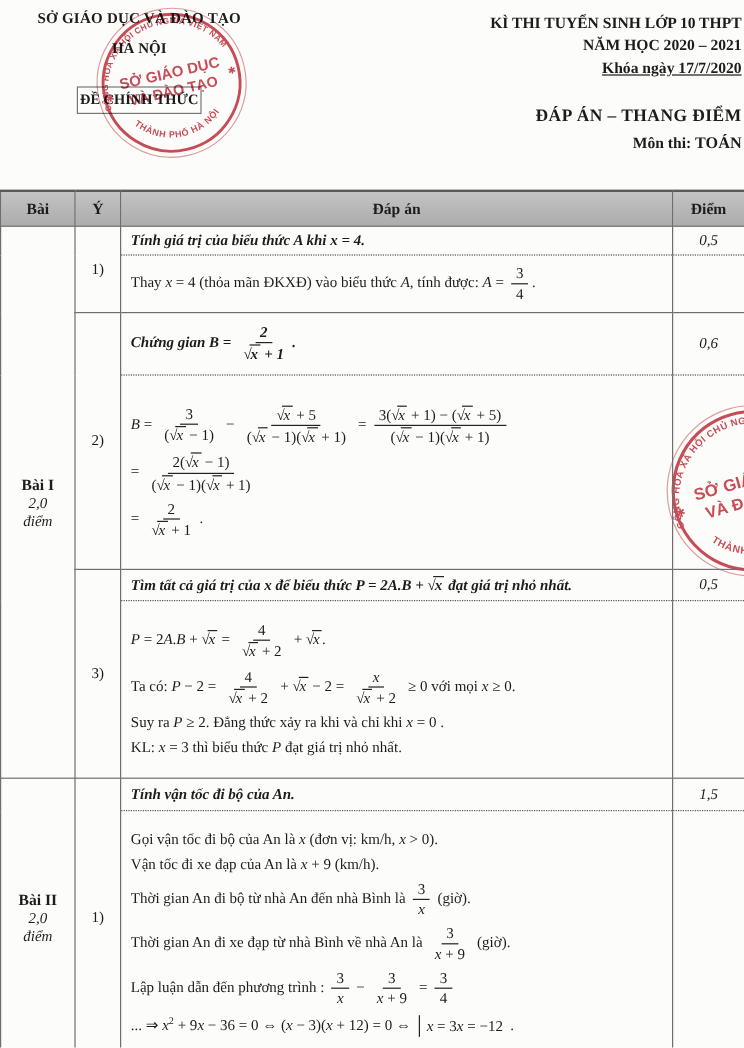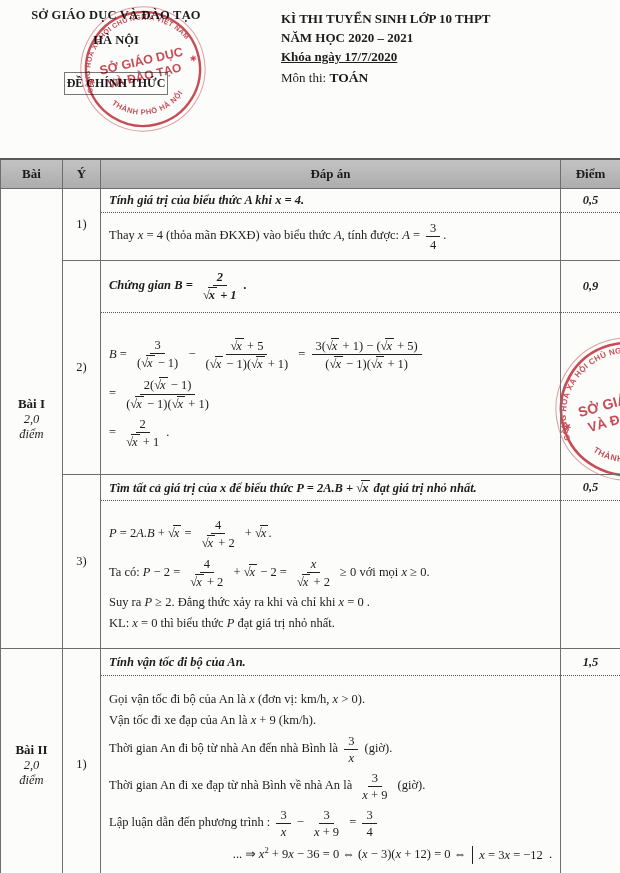--- a/index.html
+++ b/index.html
@@ -7,25 +7,25 @@
     width:620px;height:873px;position:relative;overflow:hidden;
     background:#fcfcfa;color:#1c1c1c;
     font-family:"Liberation Serif", serif;font-size:12.5px;
   }
   
   .hdr-left{position:absolute;left:6px;top:8px;width:220px;text-align:center;}
   .hdr-left .dept{font-weight:bold;font-size:12.5px;letter-spacing:.2px;}
   .hdr-left .city{font-weight:bold;font-size:12.5px;margin-top:10px;}
   .badge{display:inline-block;margin-top:24px;border:1px solid #777;
          padding:3px 2px;font-weight:bold;font-size:12px;background:rgba(255,255,255,.25);}
-  .hdr-right{position:absolute;left:281px;top:8px;width:318px;text-align:left;}
+  .hdr-right{position:absolute;left:300px;top:8px;width:318px;text-align:right;}
   .hdr-right .l1,.hdr-right .l2,.hdr-right .l3{font-weight:bold;font-size:13px;margin-top:3px;}
   .hdr-right .l3{text-decoration:underline;}
   .hdr-right .doc-title{font-weight:bold;font-size:14.5px;margin-top:24px;letter-spacing:.4px;}
-  .hdr-right .subject{font-size:13px;margin-top:5px;}
+  .hdr-right .subject{font-size:13px;margin-top:5px;font-weight:bold;}
   .hdr-right .subject b{font-size:13.5px;}
   
   .stamp{position:absolute;color:#c23440;mix-blend-mode:multiply;opacity:.88;}
   .stamp svg{display:block;}
   .stamp-1{left:76px;top:2px;transform:rotate(-13deg);}
   .stamp-2{left:551px;top:333px;transform:rotate(-16deg);}
   
   table.answers{position:absolute;left:0;top:158px;width:620px;
     border-collapse:collapse;table-layout:fixed;}
   .answers th,.answers td{border:1px solid #6e6e6e;}
@@ -34,25 +34,25 @@
     font-weight:bold;font-size:13px;height:24px;padding:2px;
     border-top:2px solid #5a5a5a;
   }
   .answers td{padding:2px 6px;vertical-align:middle;font-size:12.5px;}
   td.bai-cell{text-align:center;padding:14px;}
   .bai-label{font-weight:bold;font-size:13px;}
   .bai-sub{font-style:italic;font-size:12.5px;}
   td.y-cell{text-align:center;}
   td.ans-cell{padding:2px 8px;}
   td.ans-title{font-weight:bold;font-style:italic;}
-  td.score-cell{text-align:center;font-weight:bold;font-style:italic;}
+  td.score-cell{text-align:center;font-weight:normal;font-style:italic;}
   tr.title-row td.dotted{border-bottom:1px dotted #555;}
   tr.content-row td{border-top:none;}
   .line{margin:6px 0;}
-  .line.center{text-align:right;}
+  .line.center{text-align:left;}
   
   .mv{font-style:italic;}
   .mt{font-style:inherit;}
   .frac{display:inline-flex;flex-direction:column;align-items:center;
         vertical-align:middle;margin:0 3px;line-height:1.12;text-align:center;}
   .frac .num{border-bottom:1px solid #222;padding:0 4px 1px;}
   .frac .den{padding:1px 4px 0;}
   .sqrt{white-space:nowrap;font-style:normal;}
   .sqrt .rsign{display:inline-block;}
   .sqrt .rad{display:inline-block;border-top:1.2px solid #222;
@@ -68,20 +68,21 @@
 <div class="hdr-left">
   <div class="dept">SỞ GIÁO DỤC VÀ ĐÀO TẠO</div>
   <div class="city">HÀ NỘI</div>
   <div><span class="badge">ĐỀ CHÍNH THỨC</span></div>
 </div>
 
 <div class="hdr-right">
   <div class="l1">KÌ THI TUYỂN SINH LỚP 10 THPT</div>
   <div class="l2">NĂM HỌC 2020 – 2021</div>
   <div class="l3">Khóa ngày 17/7/2020</div>
+  <div class="doc-title">ĐÁP ÁN – THANG ĐIỂM</div>
   <div class="subject"><span>Môn thi: </span><b>TOÁN</b></div>
 </div>
 
 <div class="stamp stamp-1">
   <svg width="134" height="134" viewBox="0 0 134 134" fill="none">
     <circle cx="67" cy="67" r="62" stroke="currentColor" stroke-width="1" opacity="0.55"></circle>
     <circle cx="67" cy="67" r="57" stroke="currentColor" stroke-width="2.4"></circle>
     <defs>
       <path id="s1top" d="M 14,82 A 54 54 0 1 1 120,82"></path>
       <path id="s1bot" d="M 24,87 A 49 49 0 0 0 110,87"></path>
@@ -152,21 +153,21 @@
             </span><span class="mt">.</span></div>
         </td>
         <td class="score-cell"></td>
       </tr>
       <tr class="title-row" style="height: 52px;">
         <td class="y-cell" rowspan="2">2)</td>
         <td class="ans-cell ans-title dotted"><span class="mt">Chứng gian </span><span class="mv">B</span><span class="mt"> = </span><span class="frac">
             <span class="num"><span class="mt">2</span></span>
             <span class="den"><span class="sqrt"><span class="rsign">√</span><span class="rad">x</span></span><span class="mt"> + 1</span></span>
           </span><span class="mt">.</span></td>
-        <td class="score-cell dotted">0,9</td>
+        <td class="score-cell dotted">0,6</td>
       </tr>
       <tr class="content-row" style="height: 162px;">
         <td class="ans-cell">
           <div class="line"><span class="mv">B</span><span class="mt"> = </span><span class="frac">
               <span class="num"><span class="mt">3</span></span>
               <span class="den"><span class="mt">(</span><span class="sqrt"><span class="rsign">√</span><span class="rad">x</span></span><span class="mt"> − 1)</span></span>
             </span><span class="mt"> − </span><span class="frac">
               <span class="num"><span class="sqrt"><span class="rsign">√</span><span class="rad">x</span></span><span class="mt"> + 5</span></span>
               <span class="den"><span class="mt">(</span><span class="sqrt"><span class="rsign">√</span><span class="rad">x</span></span><span class="mt"> − 1)(</span><span class="sqrt"><span class="rsign">√</span><span class="rad">x</span></span><span class="mt"> + 1)</span></span>
             </span><span class="mt"> = </span><span class="frac">
@@ -196,21 +197,21 @@
               <span class="den"><span class="sqrt"><span class="rsign">√</span><span class="rad">x</span></span><span class="mt"> + 2</span></span>
             </span><span class="mt"> + </span><span class="sqrt"><span class="rsign">√</span><span class="rad">x</span></span><span class="mt">.</span></div>
           <div class="line"><span class="mt">Ta có: </span><span class="mv">P</span><span class="mt"> − 2 = </span><span class="frac">
               <span class="num"><span class="mt">4</span></span>
               <span class="den"><span class="sqrt"><span class="rsign">√</span><span class="rad">x</span></span><span class="mt"> + 2</span></span>
             </span><span class="mt"> + </span><span class="sqrt"><span class="rsign">√</span><span class="rad">x</span></span><span class="mt"> − 2 = </span><span class="frac">
               <span class="num"><span class="mv">x</span></span>
               <span class="den"><span class="sqrt"><span class="rsign">√</span><span class="rad">x</span></span><span class="mt"> + 2</span></span>
             </span><span class="mt"> ≥ 0 với mọi </span><span class="mv">x</span><span class="mt"> ≥ 0.</span></div>
           <div class="line"><span class="mt">Suy ra </span><span class="mv">P</span><span class="mt"> ≥ 2. Đẳng thức xảy ra khi và chỉ khi </span><span class="mv">x</span><span class="mt"> = 0 .</span></div>
-          <div class="line"><span class="mt">KL: </span><span class="mv">x</span><span class="mt"> = 0 thì biểu thức </span><span class="mv">P</span><span class="mt"> đạt giá trị nhỏ nhất.</span></div>
+          <div class="line"><span class="mt">KL: </span><span class="mv">x</span><span class="mt"> = 3 thì biểu thức </span><span class="mv">P</span><span class="mt"> đạt giá trị nhỏ nhất.</span></div>
         </td>
         <td class="score-cell"></td>
       </tr>
       <tr class="title-row" style="height: 27px;">
         <td class="bai-cell" rowspan="2">
           <div class="bai-label">Bài II</div>
           <div class="bai-sub">2,0 điểm</div>
         </td>
         <td class="y-cell" rowspan="2">1)</td>
         <td class="ans-cell ans-title dotted"><span class="mt">Tính vận tốc đi bộ của An.</span></td>

